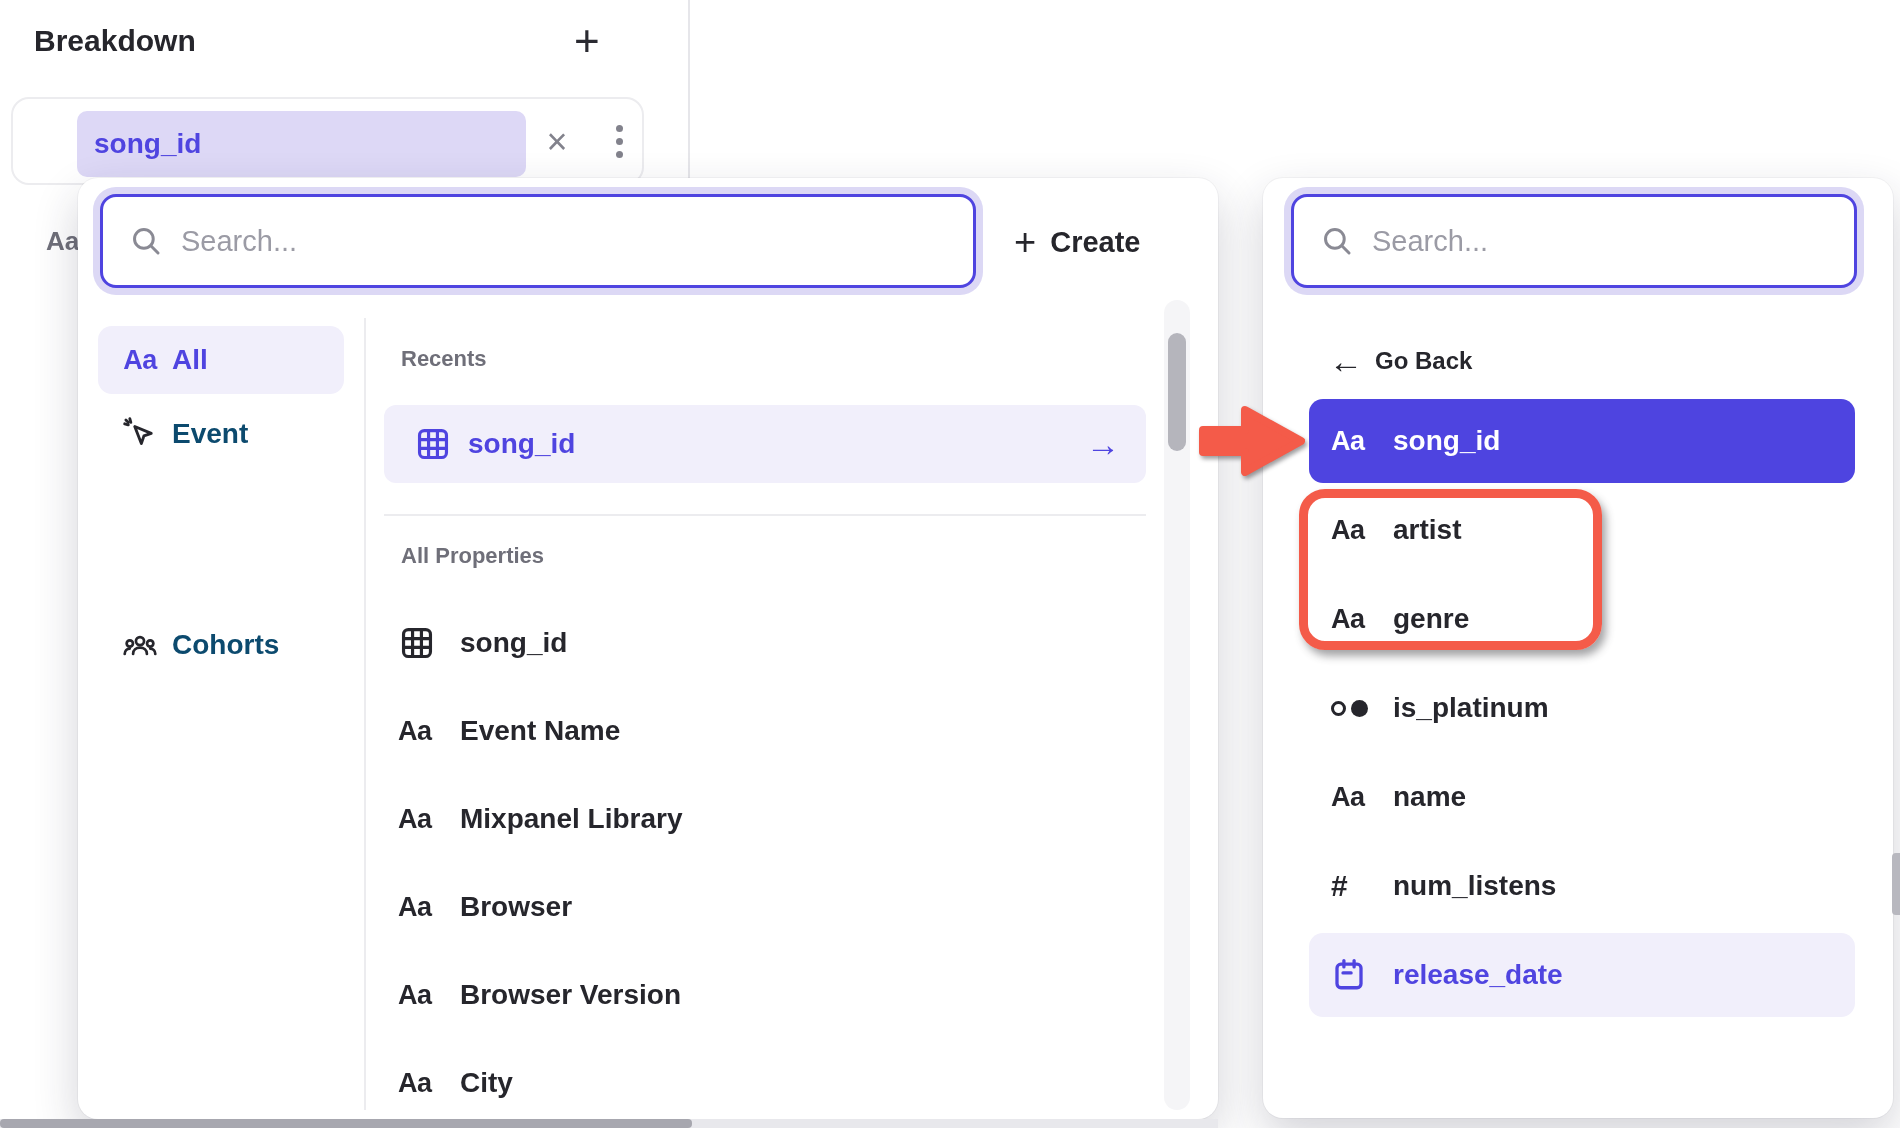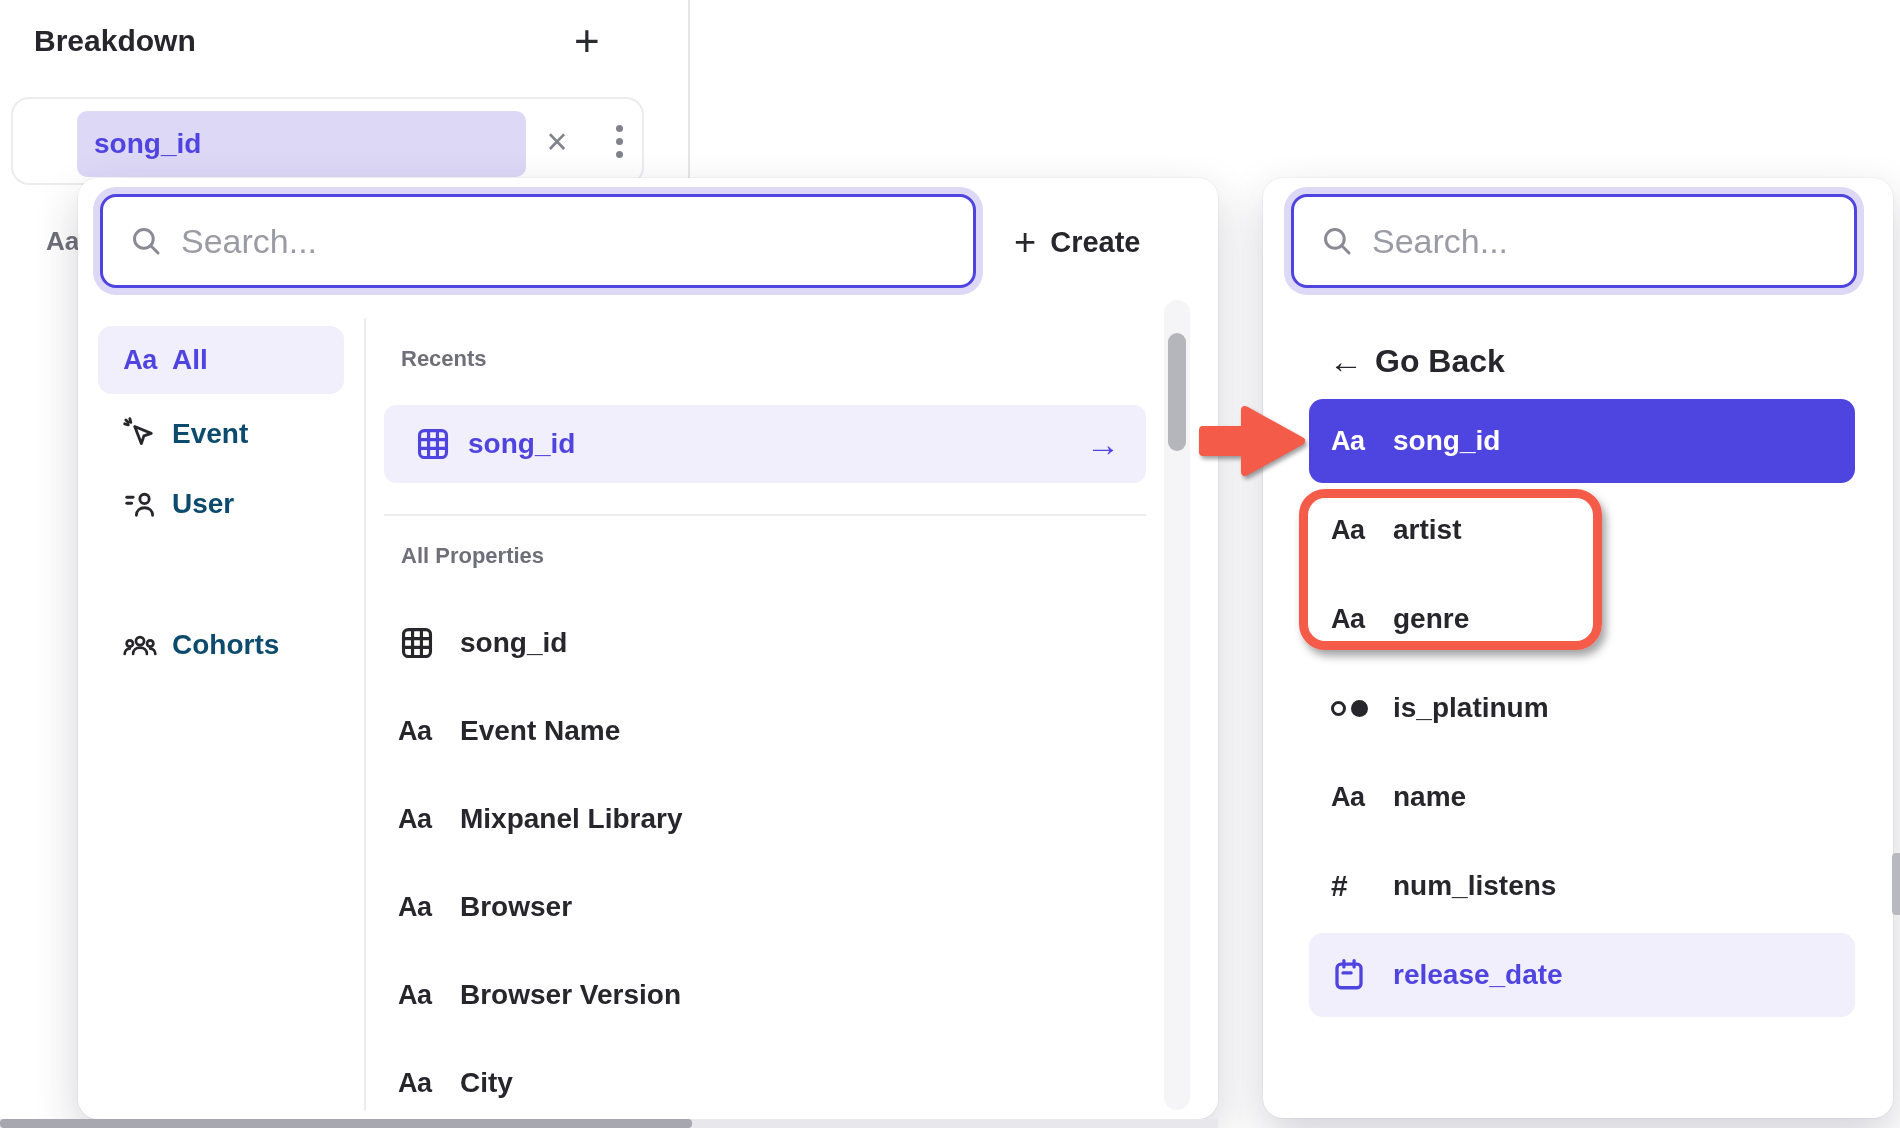--- a/index.html
+++ b/index.html
@@ -25,21 +25,21 @@
 
   
   .panel { background:#fff; border-radius:20px;
     box-shadow:0 0 0 1px rgba(30,30,50,.04), 0 18px 45px rgba(35,35,60,.20); }
   #panel-left  { left:78px;  top:178px; width:1140px; height:941px; }
   #panel-right { left:1263px; top:178px; width:630px;  height:940px; }
 
   .searchbox { position:absolute; background:#fff; border:3px solid #4f44e0; border-radius:16px;
     box-shadow:0 0 0 7px #dcd8f5; display:flex; align-items:center; }
   .searchbox svg { margin-left:26px; flex:0 0 auto; }
-  .searchbox input { border:none; outline:none; flex:1; font-size:34px; color:#3b82f6;
+  .searchbox input { border:none; outline:none; flex:1; font-size:29px; color:#3b82f6;
     padding:0 20px 0 18px; font-family:inherit; background:transparent; }
   .searchbox input::placeholder { color:#9b9ba5; }
   #search-left  { left:22px; top:16px; width:876px; height:94px; }
   #search-right { left:28px; top:16px; width:566px; height:94px; }
 
   #create-btn { left:936px; top:40px; height:48px; display:flex; align-items:center; gap:14px;
     color:#26262c; cursor:pointer; }
   #create-btn .plus { font-size:38px; font-weight:300; line-height:44px; }
   #create-btn .lbl  { font-size:29px; font-weight:600; }
 
@@ -71,21 +71,21 @@
   #vtrack { left:1086px; top:122px; width:26px; height:810px; background:#f5f5f7; border-radius:13px; }
   #vthumb { left:1090px; top:155px; width:18px; height:118px; background:#b5b5bc; border-radius:9px; cursor:pointer; }
 
   
   #htrack { left:0; top:1119px; width:1218px; height:9px; background:#e8e8ec; }
   #hthumb { left:0; top:1119px; width:692px; height:9px; background:#a7a7af; border-radius:4px; cursor:pointer; }
 
   
   #goback { left:58px; top:158px; height:50px; display:flex; align-items:center; cursor:pointer; color:#26262c; }
   #goback .arr { font-size:34px; width:46px; text-align:left; padding-left:8px; }
-  #goback .txt { font-size:32px; font-weight:700; margin-left:8px; }
+  #goback .txt { font-size:24px; font-weight:700; margin-left:8px; }
 
   #ritems { left:46px; top:221px; width:546px; }
   .rrow { height:84px; margin-bottom:5px; display:flex; align-items:center; border-radius:14px;
     cursor:pointer; color:#26262c; }
   .rrow .ico { width:52px; margin-left:22px; display:flex; align-items:center; }
   .rrow .txt { margin-left:10px; font-size:28px; font-weight:600; }
   .rrow.sel { background:#4e44e0; color:#ffffff; }
   .rrow.sel .txt { font-weight:700; }
   .rrow.date { background:#f1effb; color:#4f44e0; }
   .rrow.date .txt { font-weight:700; }
@@ -143,31 +143,20 @@
     <span class="ico">
       <svg width="36" height="36" viewBox="0 0 24 24" fill="none" stroke="#26262c" stroke-width="1.9" stroke-linecap="round" stroke-linejoin="round">
         <path d="M8.5 7 L19.5 11.6 L14.6 13.3 L12.9 18.4 Z"></path>
         <path d="M5.2 1.8 L5.9 4.2"></path>
           <path d="M1.8 5.2 L4.2 5.9"></path>
           <path d="M2.6 2.6 L4.3 4.3"></path>
       </svg>
     </span>
     <span class="txt">Event</span>
   </div>
-  <div class="cat" style="top:292px;">
-    <span class="ico">
-      <svg width="36" height="36" viewBox="0 0 24 24" fill="none" stroke="#26262c" stroke-width="1.9" stroke-linecap="round">
-        <circle cx="15" cy="8.6" r="3.1"></circle>
-        <path d="M9.6 19.5 c0-3.1 2.4-5 5.4-5 s5.4 1.9 5.4 5"></path>
-        <path d="M3.2 7.5 h4.2"></path>
-          <path d="M3.2 11.5 h3.2"></path>
-      </svg>
-    </span>
-    <span class="txt">User</span>
-  </div>
   <div class="cat" style="top:433px;">
     <span class="ico">
       <svg width="36" height="36" viewBox="0 0 24 24" fill="none" stroke="#26262c" stroke-width="1.8" stroke-linecap="round">
         <circle cx="12" cy="9.4" r="2.7"></circle>
         <path d="M7.4 18 c0-2.6 2-4.2 4.6-4.2 s4.6 1.6 4.6 4.2"></path>
         <circle cx="5.2" cy="11" r="2.1"></circle>
           <path d="M1.8 18 c0-2.2 1.4-3.6 3.4-3.6"></path>
         <circle cx="18.8" cy="11" r="2.1"></circle>
           <path d="M22.2 18 c0-2.2-1.4-3.6-3.4-3.6"></path>
       </svg>

